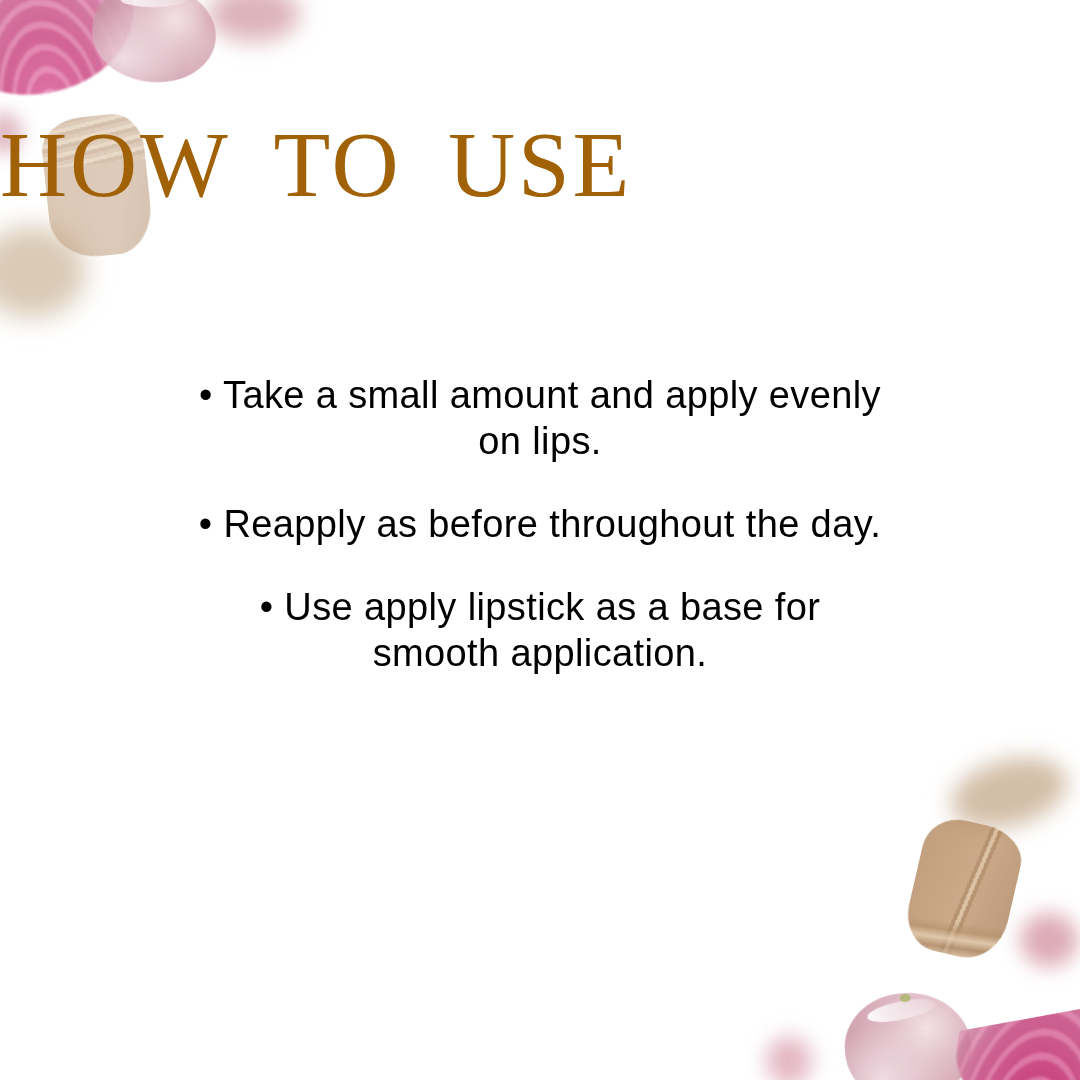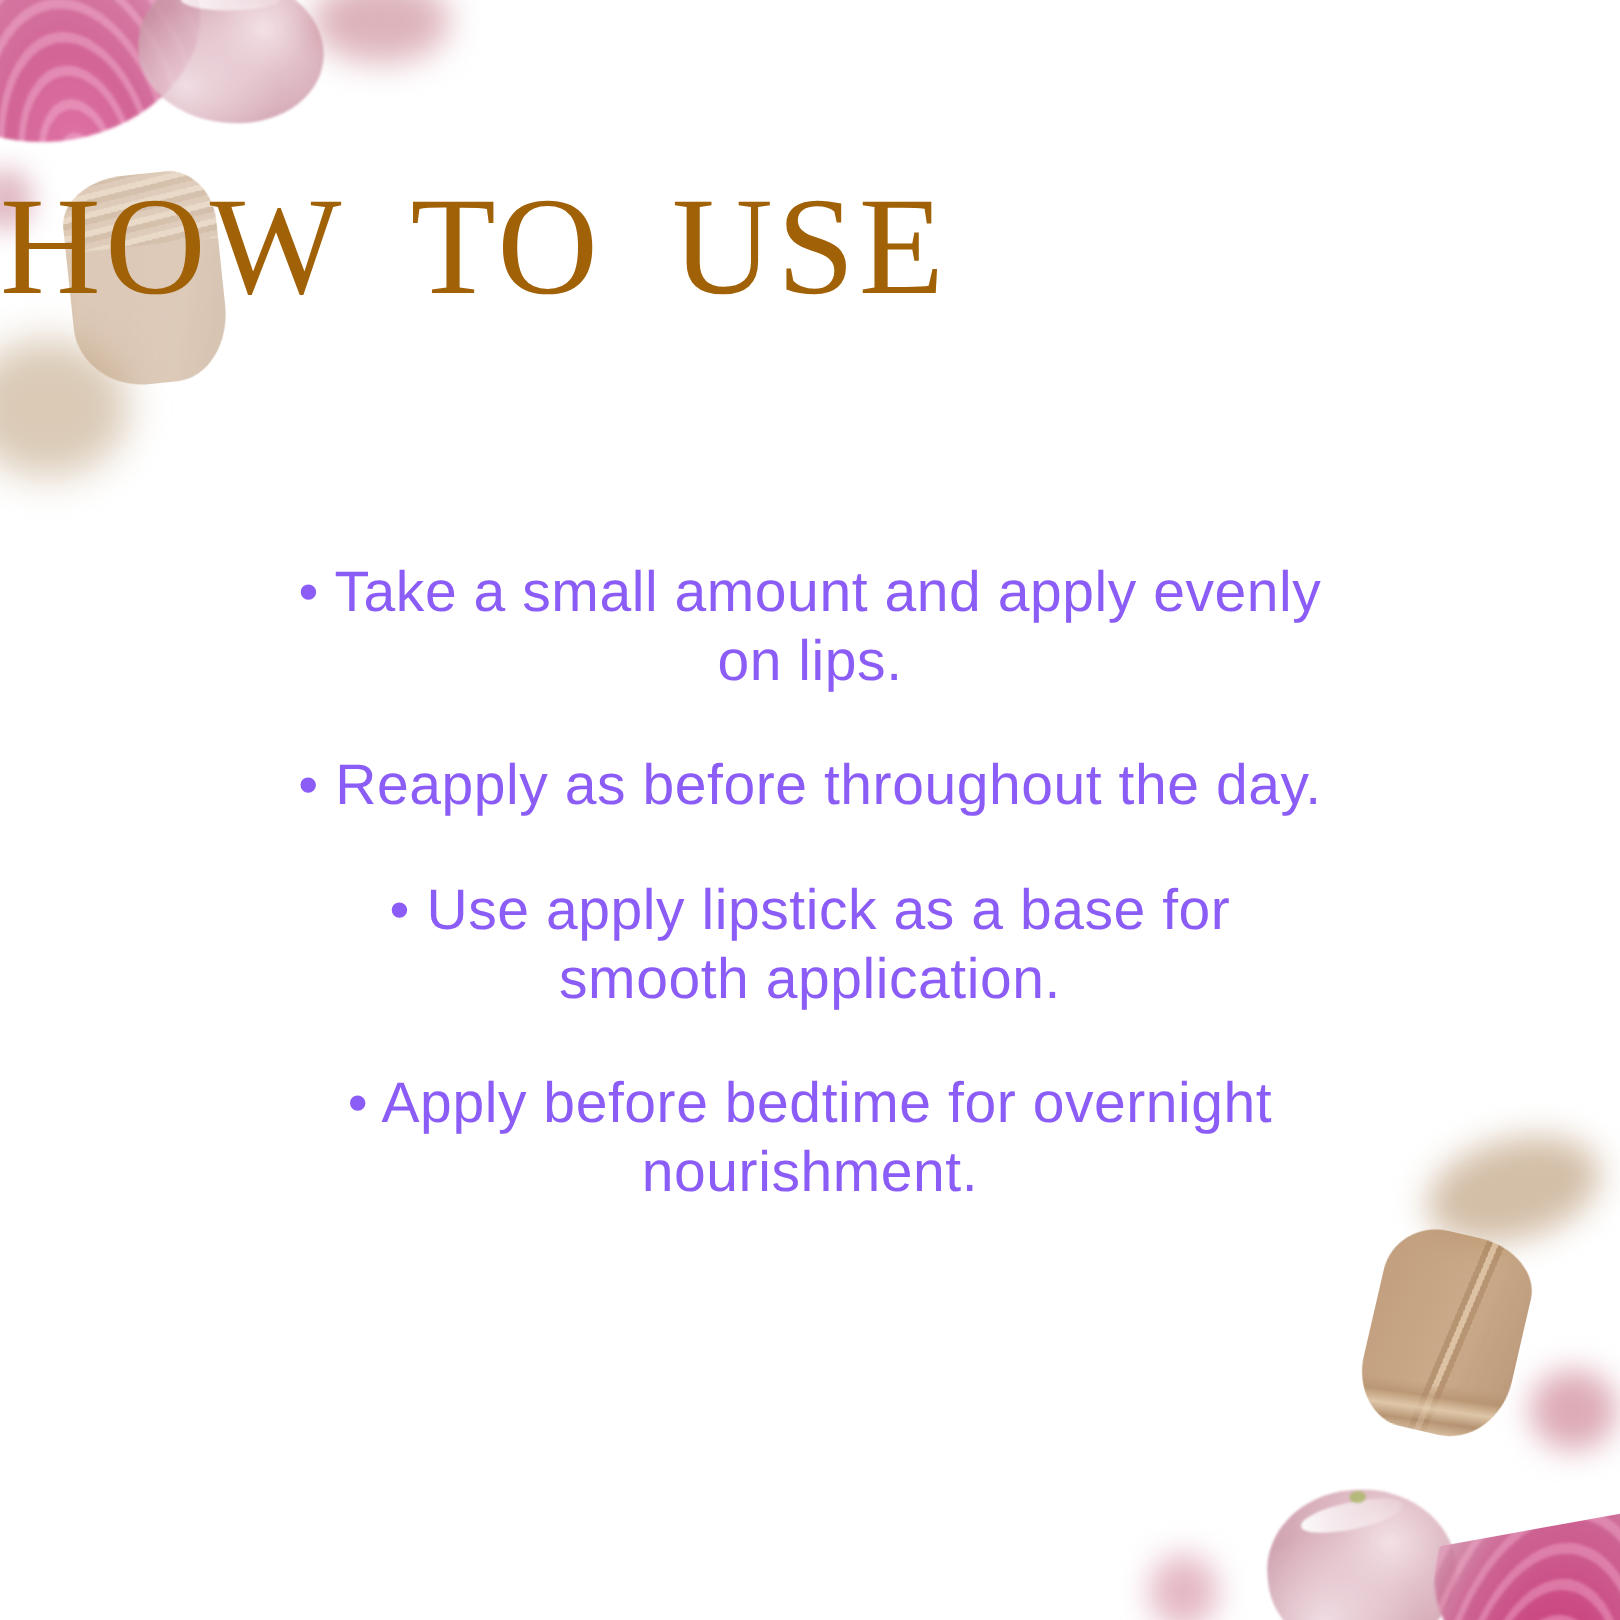--- a/index.html
+++ b/index.html
@@ -39,21 +39,21 @@
     transform: translateX(-50%);
     width: 880px;
     text-align: center;
     z-index: 2;
   }
   .instructions p {
     margin: 0 0 37px 0;
     font-size: 38px;
     line-height: 46px;
     letter-spacing: 0.01em;
-    color: #8b5cf6;
+    color: #000000;
     white-space: pre-line; 
   }
 
   
   .deco { position: absolute; z-index: 1; pointer-events: none; }
 
   .beet {
     border-radius: 50%;
     background:
       repeating-radial-gradient(ellipse at 50% 112%,
@@ -172,17 +172,15 @@
   <div class="deco blob blob-pink-bottom"></div>
 
   <h1 class="title">HOW TO USE</h1>
 
   <div class="instructions">
     <p>• Take a small amount and apply evenly
 on lips.</p>
     <p>• Reapply as before throughout the day.</p>
     <p>• Use apply lipstick as a base for
 smooth application.</p>
-    <p>• Apply before bedtime for overnight
-nourishment.</p>
   </div>
 
 </div>
 
 </body></html>

